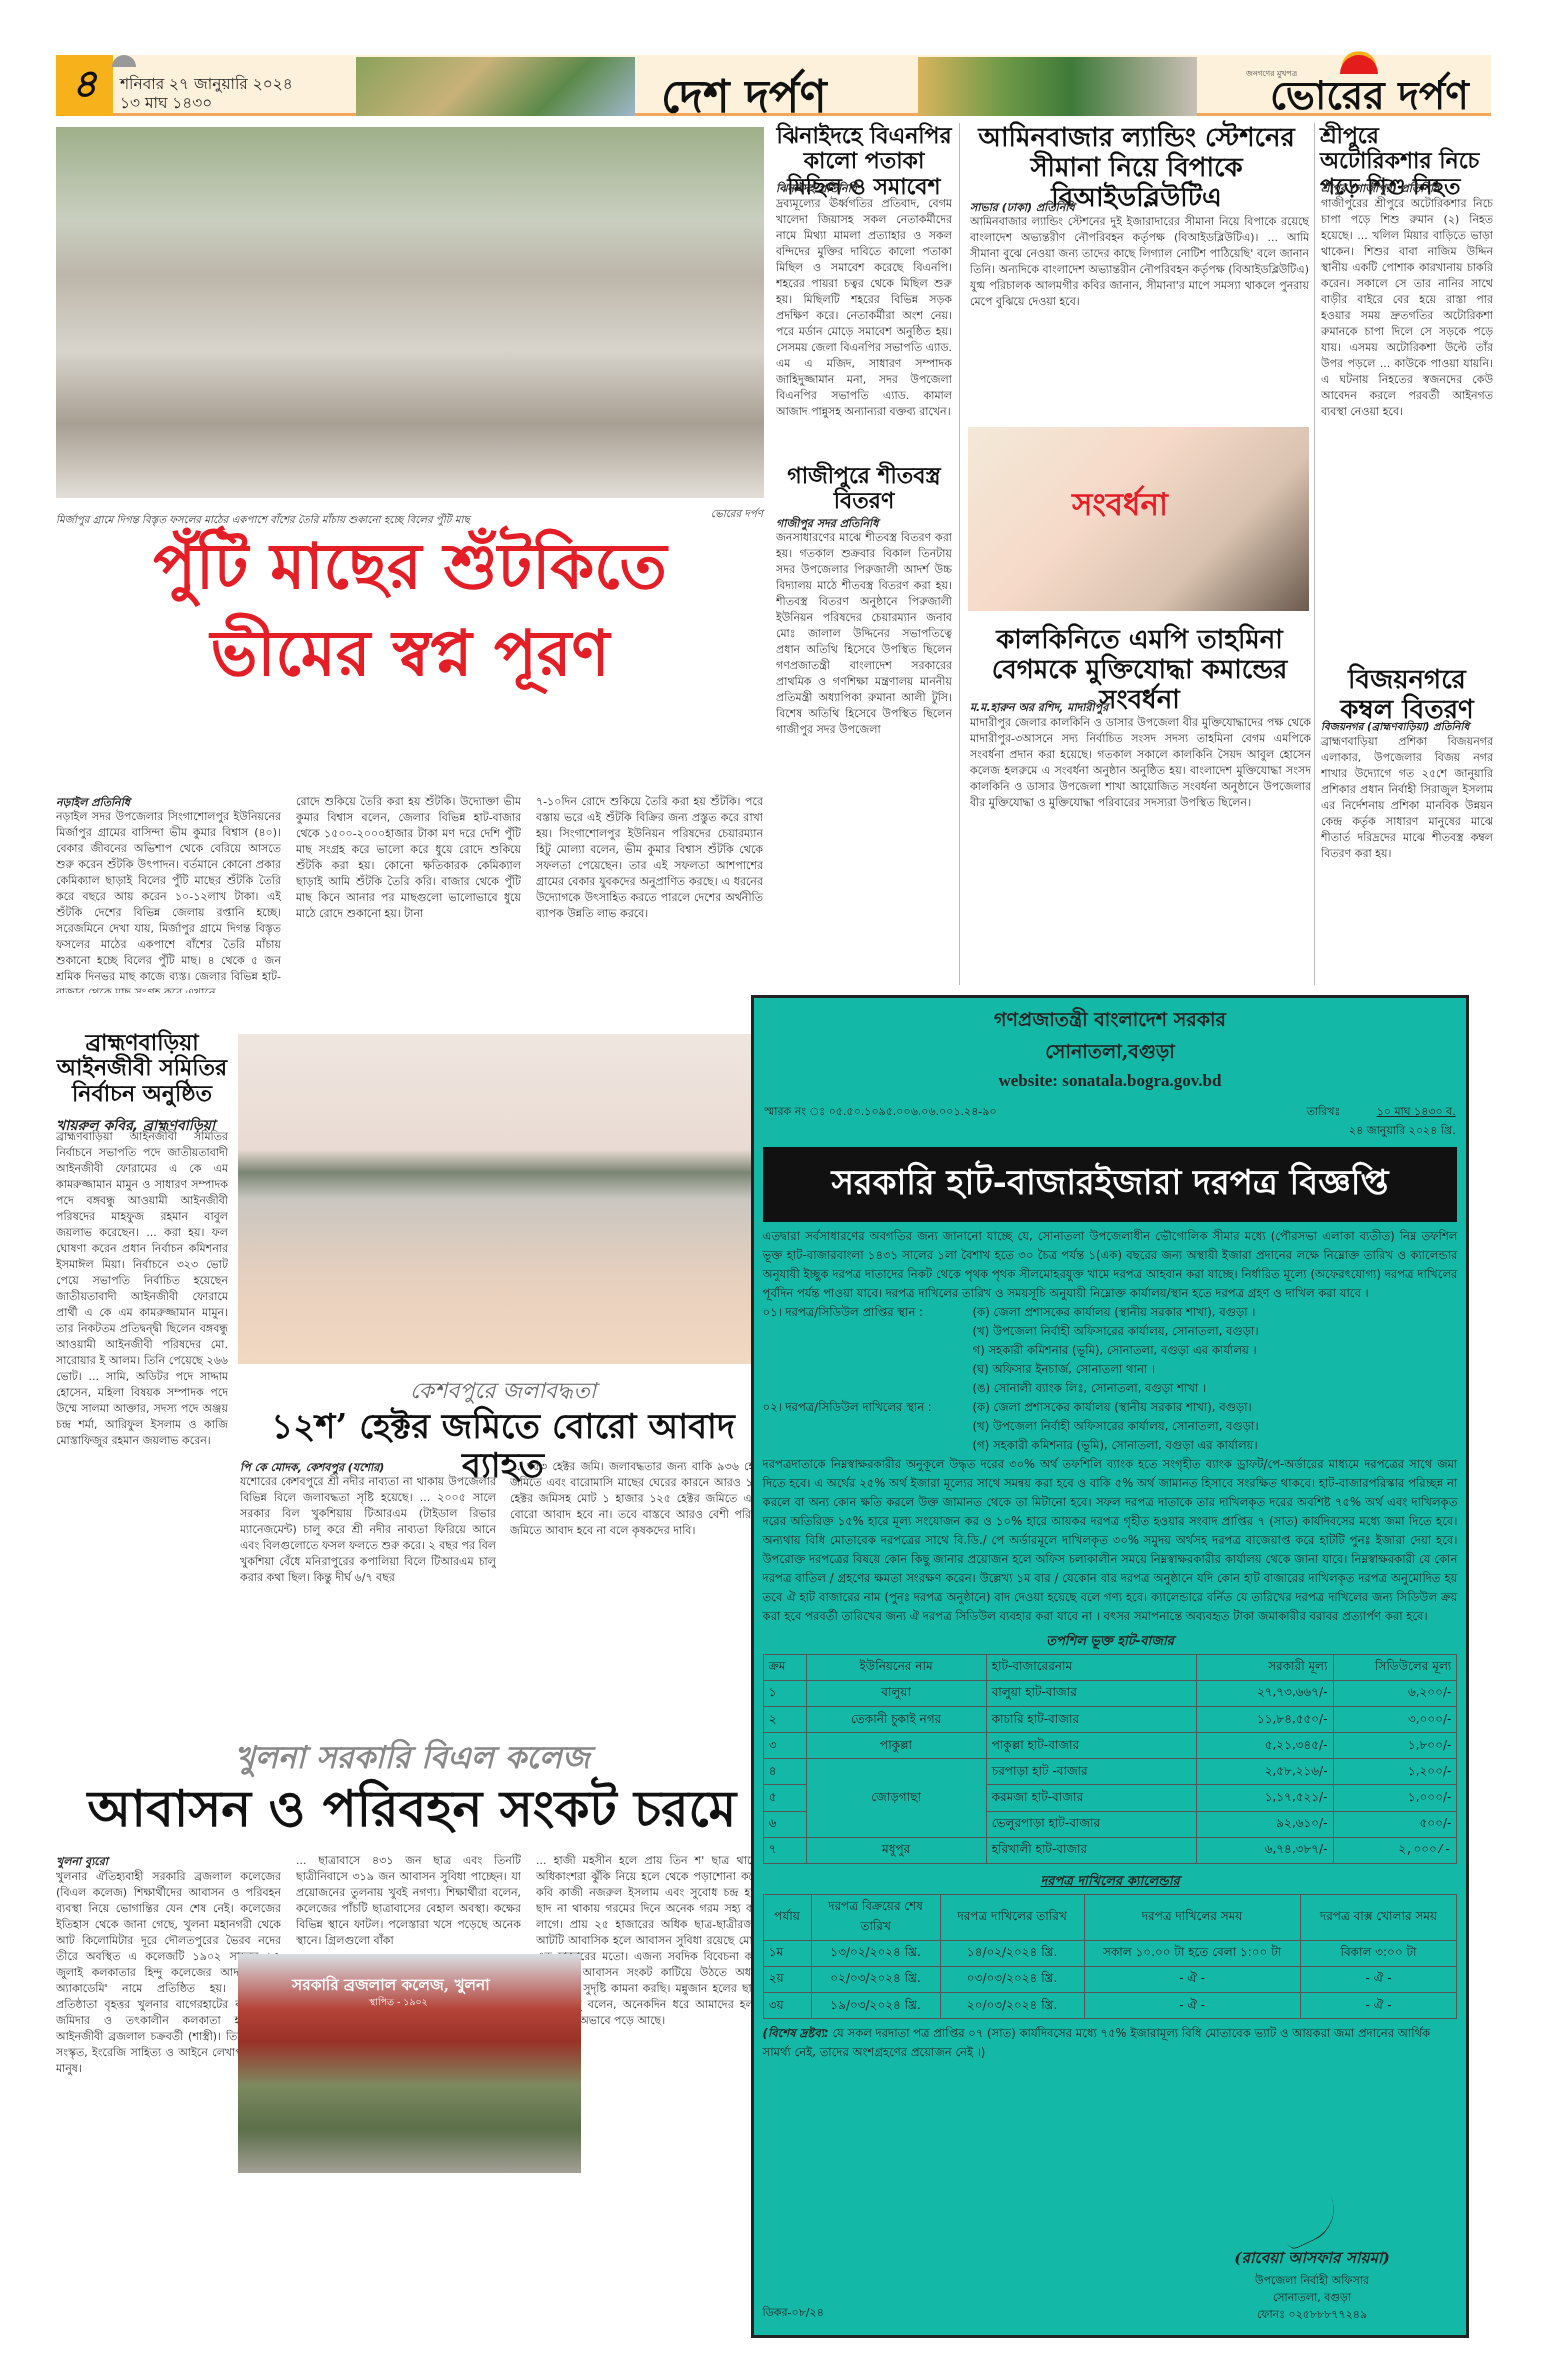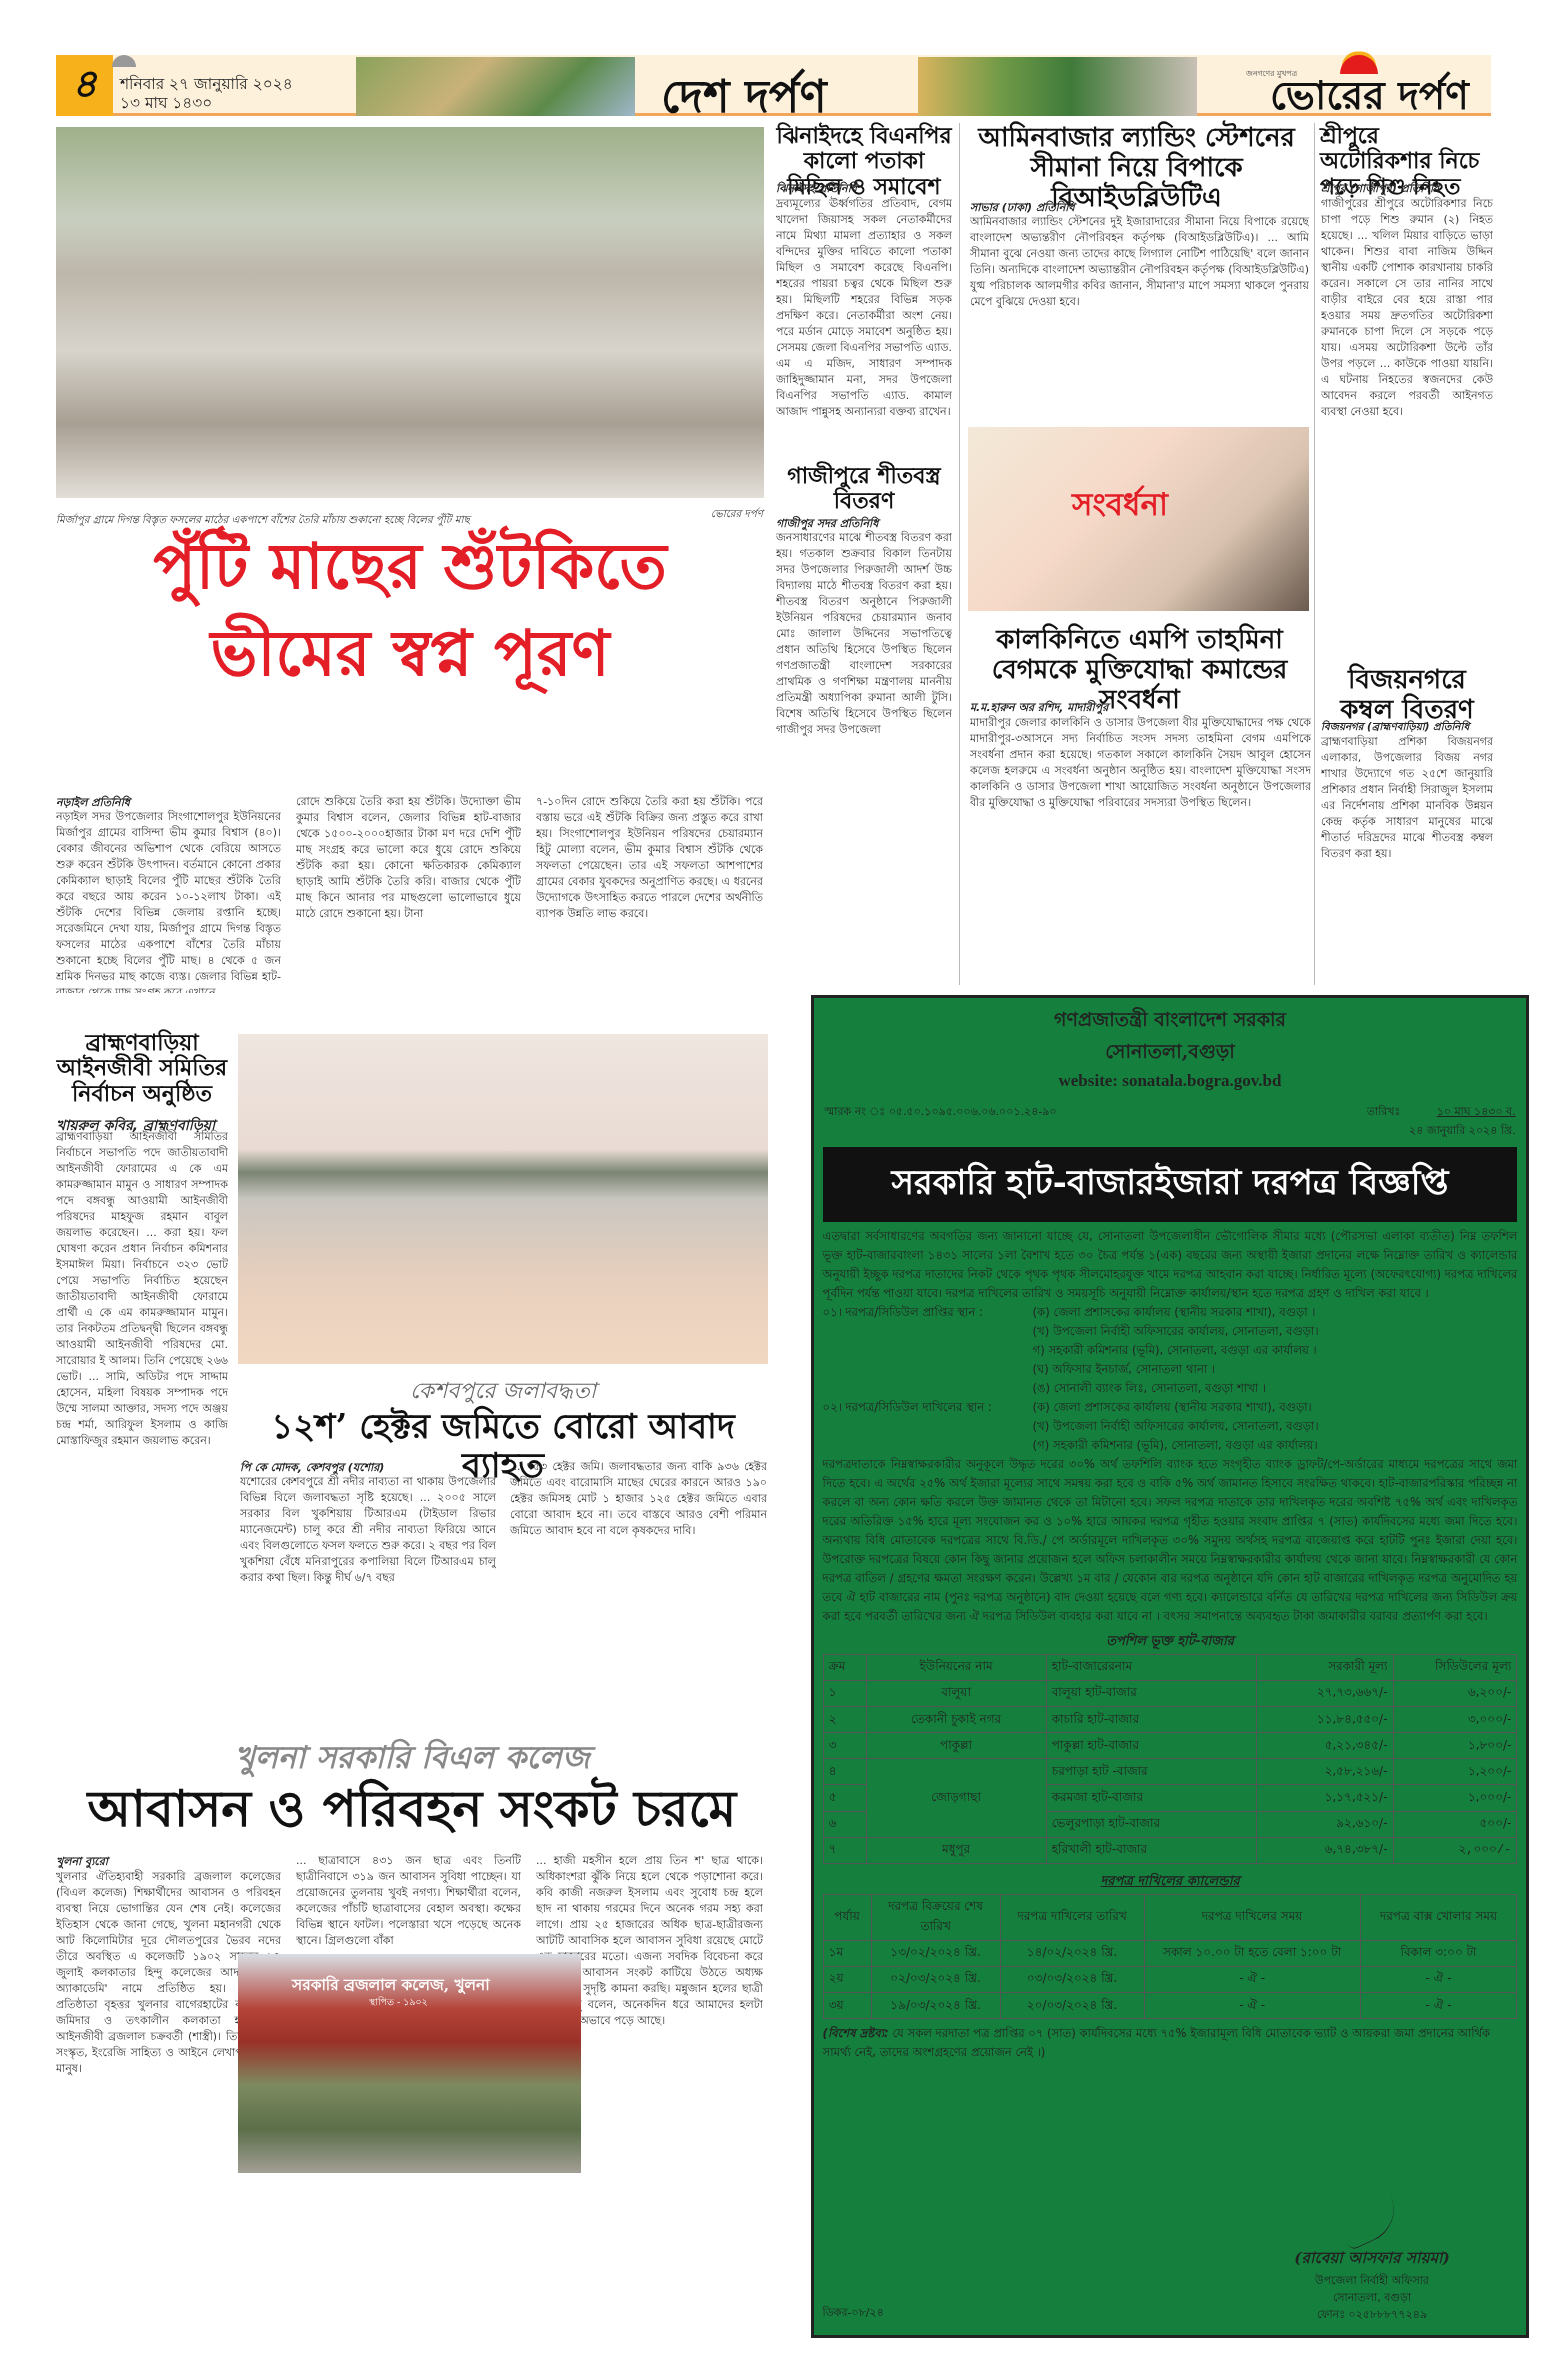--- a/index.html
+++ b/index.html
@@ -11,21 +11,21 @@
   .photo { background: linear-gradient(135deg, #8aa25b, #c9b27a 40%, #5c8a4a 70%, #9fb7c9); }
   .section-title { left: 661px; top: 62px; font: bold 45px "DejaVu Serif", serif; color: #111; }
   .brand { left: 1270px; top: 65px; font: bold 39px "DejaVu Serif", serif; color: #111; }
   .brand-tag { left: 1246px; top: 67px; font-size: 7.7px; color: #444; }
   .sun { left: 1340px; top: 55px; width: 38px; height: 19px; background: #e51c1c; border-radius: 38px 38px 0 0; box-shadow: 0 -5.1px 0 -1.7px #f7b21b; }
   .col-text { font-size: 11px; line-height: 16px; text-align: justify; color: #333; }
   .head-b { font: bold 26px "DejaVu Serif", serif; color:#111; line-height: 1.15; text-align:center; }
   .byline { font-size: 11px; font-style: italic; color:#222; font-weight: bold; }
   .caption { font-size: 10.3px; font-style: italic; color:#333; }
   .red-head { color: #e41e26; font: bold 63px "DejaVu Serif", serif; line-height: 1.1; text-align:center; }
-  .notice { left: 811px; top: 995px; width: 718px; height: 1343px; border: 3.4px solid #222; background:#15803d; }
+  .notice { left: 751px; top: 995px; width: 718px; height: 1343px; border: 3.4px solid #222; background:#14b8a6; }
   .notice .center { text-align:center; }
   .banner { background:#111; color:#fff; font: bold 34px "DejaVu Serif", serif; text-align:center; padding: 8.6px 0; }
   table.t { border-collapse: collapse; width: 100%; font-size: 12px; }
   table.t td, table.t th { border: 1.3px solid #555; padding: 2.6px 5.1px; font-weight: normal; }
   .divider-v { background:#bbb; width:0.9px; }
 </style>
 </head>
 <body>
 
 <div class="abs masthead"></div>

